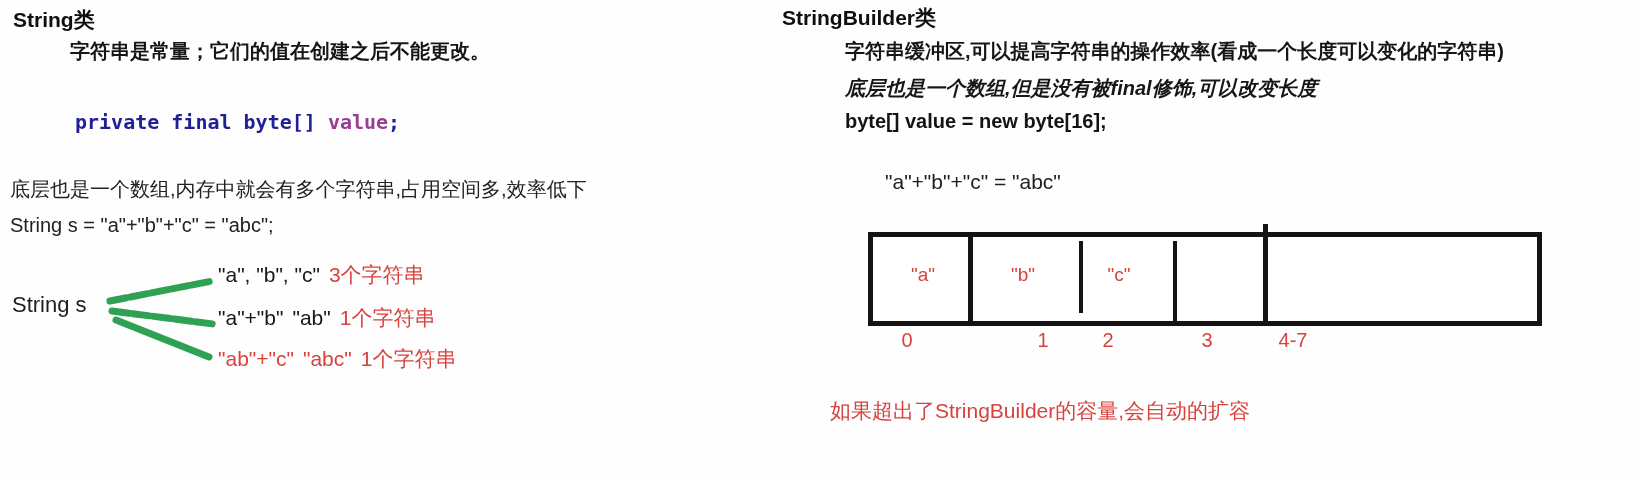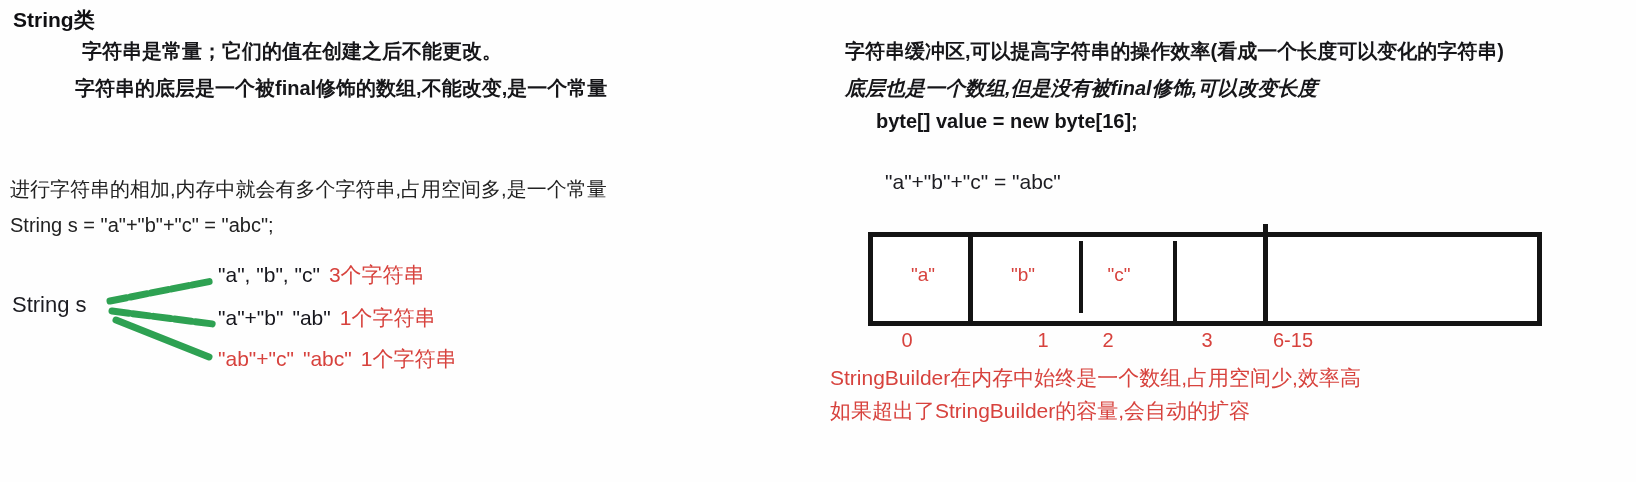--- a/index.html
+++ b/index.html
@@ -48,26 +48,28 @@
   }
   .footnote{font-size:21px;color:var(--red,#d7423d);line-height:23px;}
 </style>
 </head>
 <body>
 
 <div id="canvas">
 
   <div class="abs title" style="left:13px;top:6px;">String类</div>
 
-  <div class="abs note" style="left:82px;top:40px;">字符串是常量；它们的值在创建之后不能更改。</div>
-
-  <div class="abs note" style="left:75px;top:77px;">字符串的底层是一个被final修饰的数组,不能改变,是一个常量</div>
+  <div class="abs note" style="left:70px;top:40px;">字符串是常量；它们的值在创建之后不能更改。</div>
 
 
-  <div class="abs plain" style="left:10px;top:178px;">进行字符串的相加,内存中就会有多个字符串,占用空间多,是一个常量</div>
+  <div class="abs code-left" style="left:75px;top:110px;">
+    <span>private final byte[] </span><span class="var">value</span><span>;</span>
+  </div>
+
+  <div class="abs plain" style="left:10px;top:178px;">底层也是一个数组,内存中就会有多个字符串,占用空间多,效率低下</div>
 
   <div class="abs plain" style="left:10px;top:214px;">String s = "a"+"b"+"c" = "abc";</div>
 
   <div class="abs fan-src" style="left:12px;top:292px;">String s</div>
 
   <svg class="overlay" width="1636" height="482" viewBox="0 0 1636 482">
     <line class="fan-line" x1="110" y1="301" x2="212" y2="281" stroke-dasharray="17 4"></line>
     <line class="fan-line" x1="112" y1="311" x2="213" y2="324" stroke-dasharray="17 4"></line>
     <line class="fan-line" x1="116" y1="320" x2="209" y2="357"></line>
   </svg>
@@ -77,45 +79,45 @@
   </div>
 
   <div class="abs fan-branch" style="left:218px;top:304px;">
     <span class="expr">"a"+"b"</span><span class="result">"ab"</span><span class="fan-note">1个字符串</span>
   </div>
 
   <div class="abs fan-branch all-red" style="left:218px;top:345px;">
     <span class="expr">"ab"+"c"</span><span class="result">"abc"</span><span class="fan-note">1个字符串</span>
   </div>
 
+  <div class="abs title" style="left:782px;top:4px;">StringBuilder类</div>
 
   <div class="abs note" style="left:845px;top:40px;text-align:right;">字符串缓冲区,可以提高字符串的操作效率(看成一个长度可以变化的字符串)</div>
 
   <div class="abs note" style="left:845px;top:77px;font-style:italic;">底层也是一个数组,但是没有被final修饰,可以改变长度</div>
 
-  <div class="abs code-right" style="left:876px;top:110px;">byte[] value = new byte[16];</div>
+  <div class="abs code-right" style="left:845px;top:110px;">byte[] value = new byte[16];</div>
 
   <div class="abs expr-line" style="left:885px;top:170px;">"a"+"b"+"c" = "abc"</div>
 
   <div class="array-box">
     <div class="divider full" style="left:95px;"></div>
     <div class="divider" style="left:206px;top:4px;width:4px;height:72px;"></div>
     <div class="divider" style="left:300px;top:4px;width:4px;height:80px;"></div>
     <div class="divider" style="left:390px;top:-13px;width:5px;height:97px;"></div>
 
     <span class="cell-label" style="left:50px;">"a"</span>
     <span class="cell-label" style="left:150px;">"b"</span>
     <span class="cell-label" style="left:246px;">"c"</span>
   </div>
 
   <div class="indices">
     <span class="index-label" style="left:39px;">0</span>
     <span class="index-label" style="left:175px;">1</span>
     <span class="index-label" style="left:240px;">2</span>
     <span class="index-label" style="left:339px;">3</span>
-    <span class="index-label" style="left:425px;">6-15</span>
+    <span class="index-label" style="left:425px;">4-7</span>
   </div>
 
-  <div class="abs footnote" style="left:830px;top:366px;">StringBuilder在内存中始终是一个数组,占用空间少,效率高</div>
 
   <div class="abs footnote" style="left:830px;top:399px;text-align:right;">如果超出了StringBuilder的容量,会自动的扩容</div>
 
 </div>
 
 </body></html>

